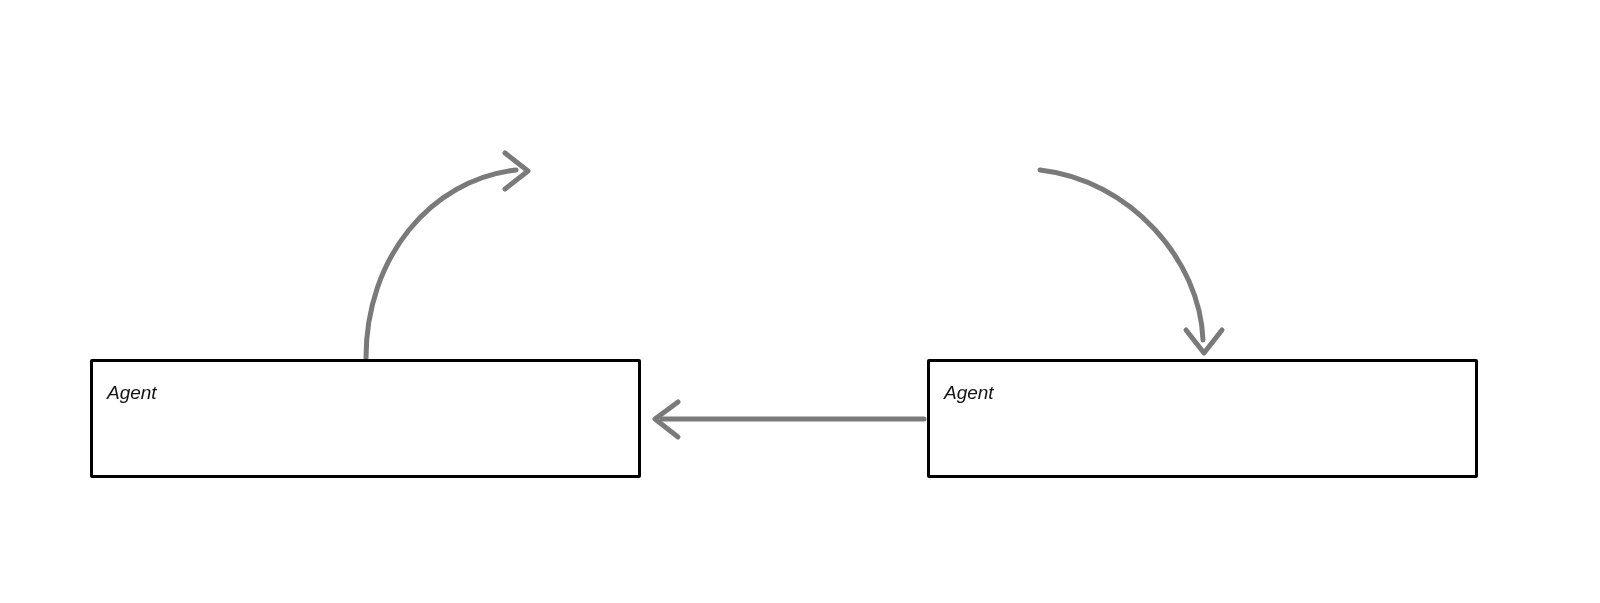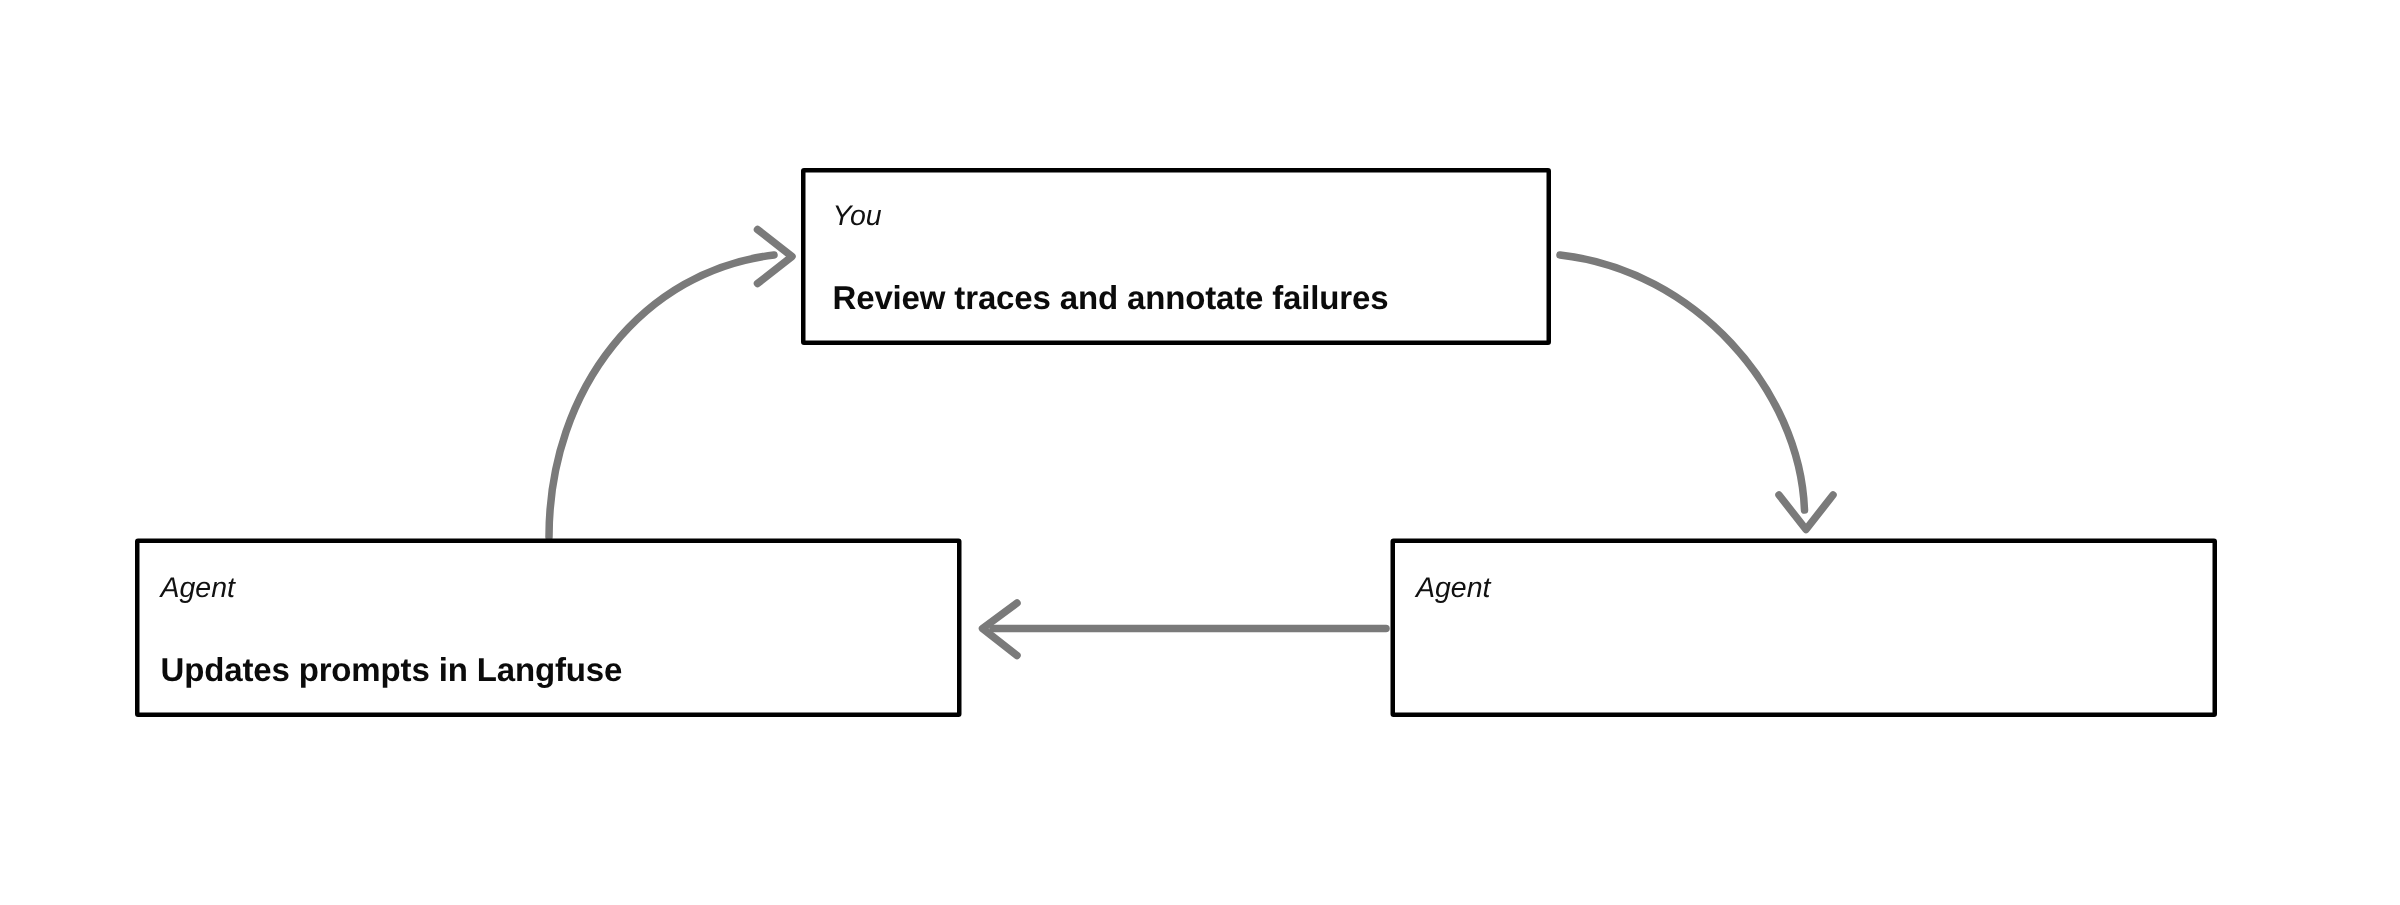--- a/index.html
+++ b/index.html
@@ -99,27 +99,22 @@
       <path d="M 1040 170 C 1130 180 1200 260 1203 340" fill="none" stroke="#7a7a7a" stroke-width="5" stroke-linecap="round"></path>
       <path d="M 1186 330 L 1204 353 L 1222 330" fill="none" stroke="#7a7a7a" stroke-width="5" stroke-linecap="round" stroke-linejoin="round"></path>
     </g>
 
     <g>
       <path d="M 924 419 L 662 419" fill="none" stroke="#7a7a7a" stroke-width="5" stroke-linecap="round"></path>
       <path d="M 678 402 L 655 419 L 678 437" fill="none" stroke="#7a7a7a" stroke-width="5" stroke-linecap="round" stroke-linejoin="round"></path>
     </g>
   </svg>
 
-  <div class="node-box" id="node-you">
-    <div class="node-role">You</div>
-    <div class="node-title">Review traces and annotate failures</div>
-  </div>
 
   <div class="node-box" id="node-fetch">
     <div class="node-role">Agent</div>
   </div>
 
   <div class="node-box" id="node-update">
     <div class="node-role">Agent</div>
-    <div class="node-title">Updates prompts in Langfuse</div>
   </div>
 
 </div>
 
 </body></html>

